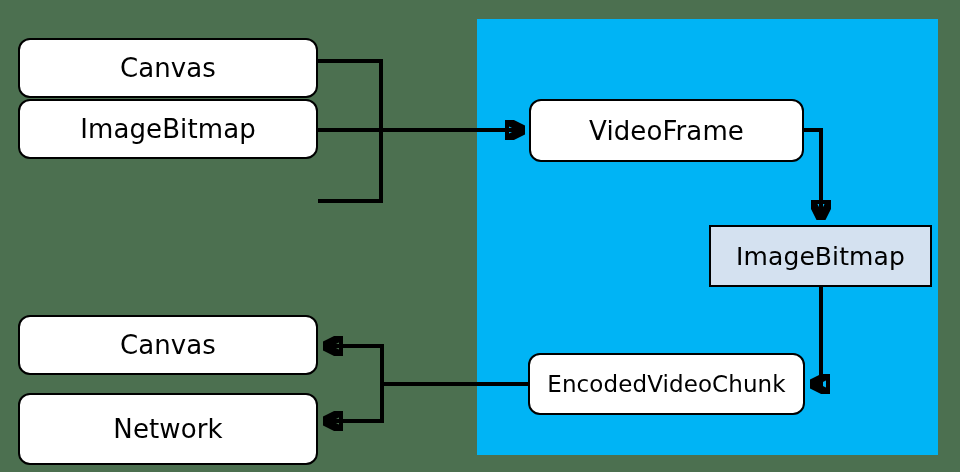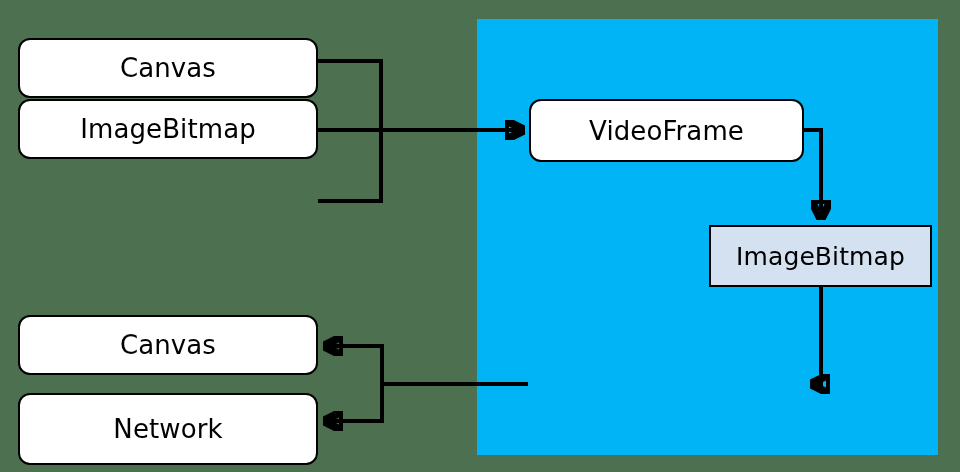--- a/index.html
+++ b/index.html
@@ -96,14 +96,15 @@
 
 
   <div class="node" style="left:18px; top:315px; width:300px; height:60px;">Canvas</div>
 
   <div class="node" style="left:18px; top:393px; width:300px; height:72px;">Network</div>
 
   <div class="node" style="left:529px; top:99px; width:275px; height:63px;">VideoFrame</div>
 
   <div class="node rect" style="left:709px; top:225px; width:223px; height:62px;">ImageBitmap</div>
 
+  <div class="node small" style="left:528px; top:353px; width:277px; height:62px;">EncodedVideoChunk</div>
 
 </div>
 
 </body></html>

